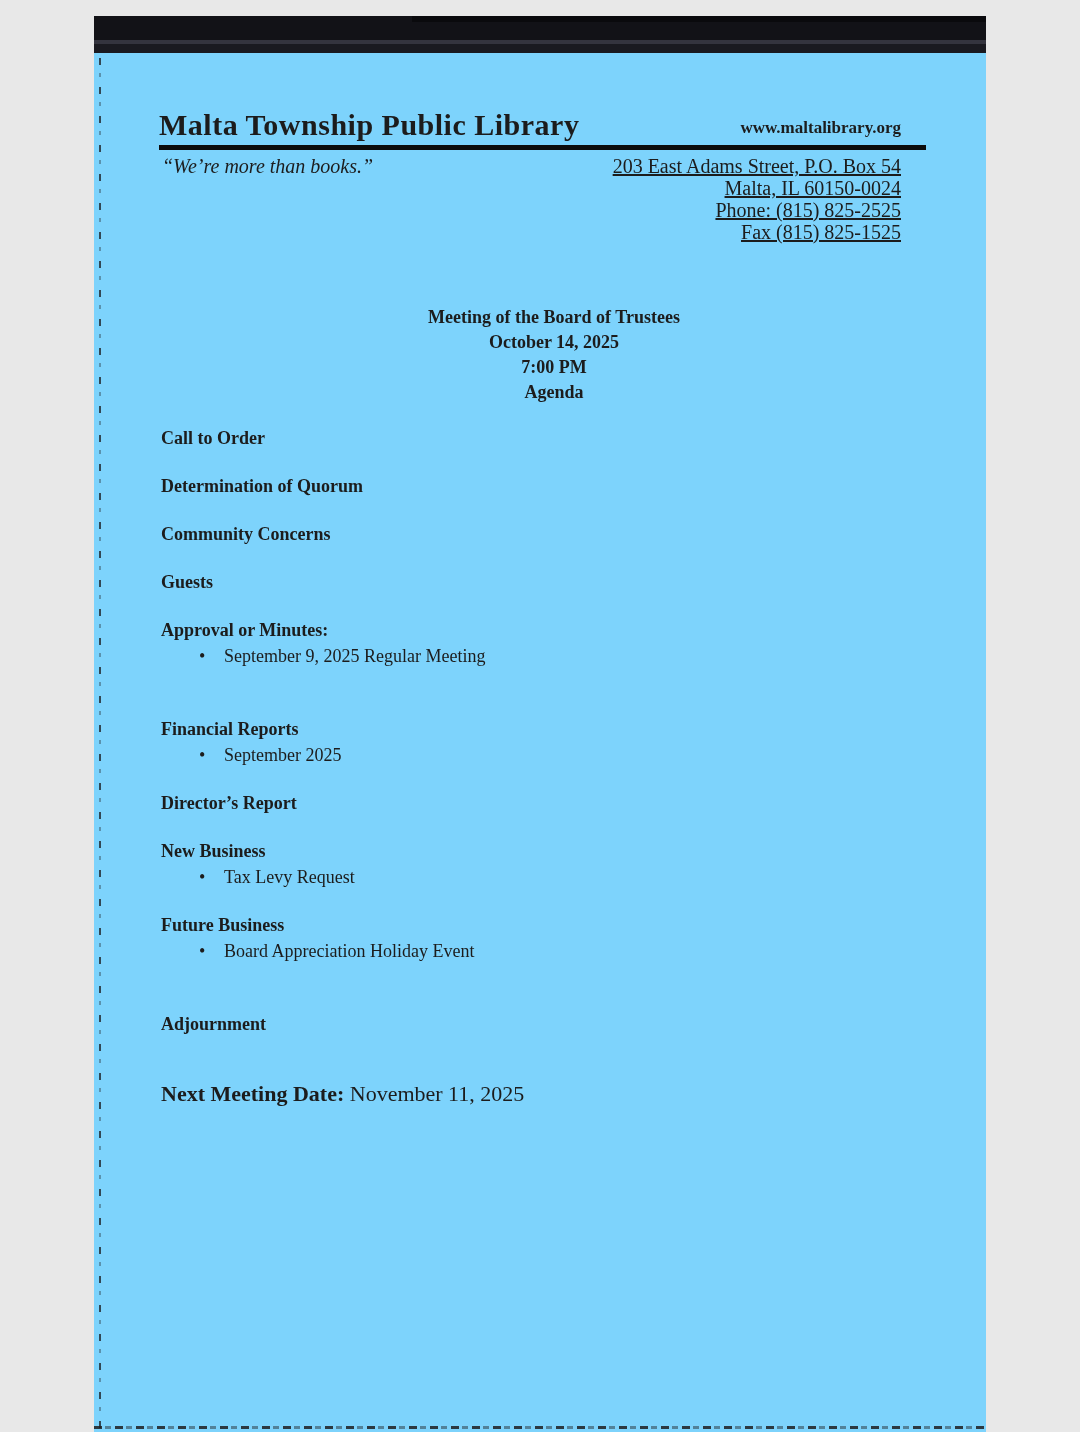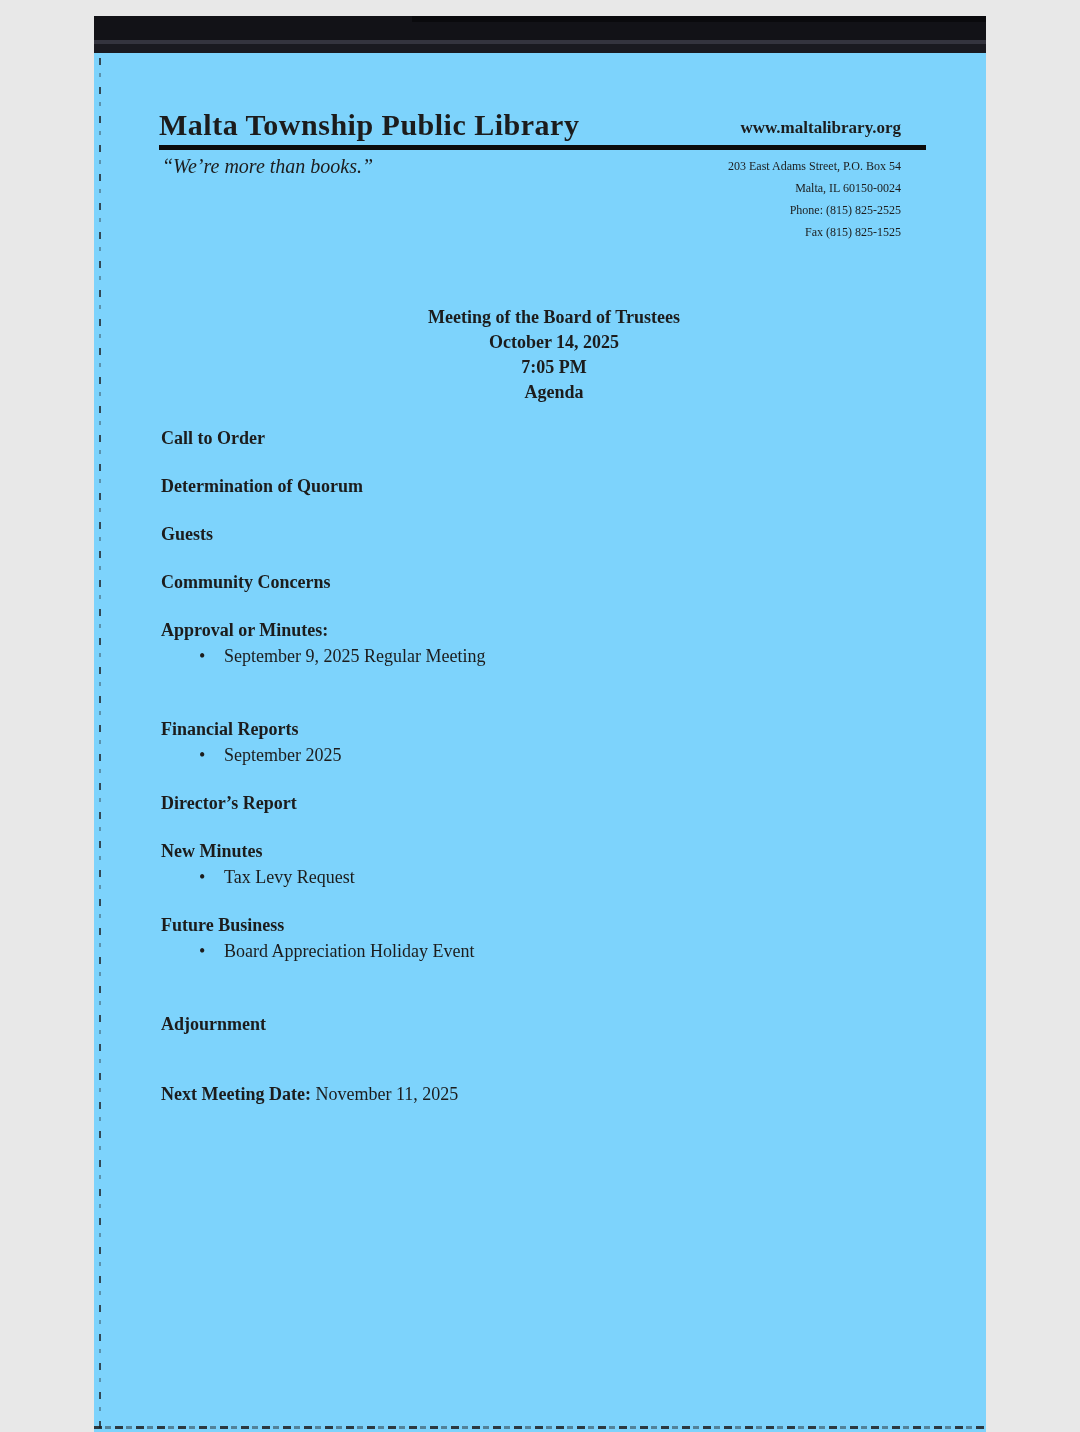--- a/index.html
+++ b/index.html
@@ -47,37 +47,37 @@
   }
   .lh-title {
     font-size:30px; font-weight:bold; letter-spacing:0.5px;
     line-height:34px; white-space:nowrap;
   }
   .lh-site {
     font-size:17px; font-weight:bold; padding:0 25px 4px 0; white-space:nowrap;
   }
   .lh-subline { display:flex; justify-content:space-between; margin-top:5px; }
   .lh-tagline { font-size:20px; font-style:italic; padding-left:3px; }
-  .lh-address { text-align:right; font-size:12px; line-height:22px; padding-right:25px; }
+  .lh-address { text-align:right; font-size:20px; line-height:22px; padding-right:25px;text-decoration:underline; }
 
   
   .meeting-block {
     margin-top:62px; text-align:center; padding-left:28px;
     font-size:18px; font-weight:bold; line-height:25px;
   }
 
   
   .agenda { margin:22px 60px 0 67px; font-size:18px; }
   .sec-title { font-weight:bold; line-height:22px; margin-top:26px; }
   .sec-title.first { margin-top:0; }
   .sec-title.gap-lg { margin-top:51px; }
   .bullet { position:relative; line-height:22px; margin:4px 0 0 38px; padding-left:25px; }
   .bullet::before { content:"\2022"; position:absolute; left:0; top:0; }
 
-  .footer-line { margin:48px 60px 0 67px; font-size:18px; line-height:22px; }
+  .footer-line { margin:48px 60px 0 67px; font-size:22px; line-height:22px; }
   .footer-line .lbl { font-weight:bold; }
 </style>
 </head>
 <body>
 
 <div class="page">
   <div class="scanbar">
     <div class="scanbar-inner"></div>
   </div>
   <div class="scan-edge-left"></div>
@@ -97,40 +97,40 @@
           <div>Malta, IL 60150-0024</div>
           <div>Phone: (815) 825-2525</div>
           <div>Fax (815) 825-1525</div>
         </div>
       </div>
     </div>
 
     <div class="meeting-block">
       <div>Meeting of the Board of Trustees</div>
       <div>October 14, 2025</div>
-      <div>7:05 PM</div>
+      <div>7:00 PM</div>
       <div>Agenda</div>
     </div>
 
     <div class="agenda">
       <div class="sec-title first">Call to Order</div>
       <div class="sec-title">Determination of Quorum</div>
+      <div class="sec-title">Community Concerns</div>
       <div class="sec-title">Guests</div>
-      <div class="sec-title">Community Concerns</div>
 
       <div class="sec-title">Approval or Minutes:</div>
       <div class="bullet">September 9, 2025 Regular Meeting</div>
 
       <div class="sec-title gap-lg">Financial Reports</div>
       <div class="bullet">September 2025</div>
 
       <div class="sec-title">Director’s Report</div>
 
 
-      <div class="sec-title">New Minutes</div>
+      <div class="sec-title">New Business</div>
       <div class="bullet">Tax Levy Request</div>
 
       <div class="sec-title">Future Business</div>
       <div class="bullet">Board Appreciation Holiday Event</div>
 
       <div class="sec-title gap-lg">Adjournment</div>
     </div>
 
     <div class="footer-line">
       <span class="lbl">Next Meeting Date:</span>

